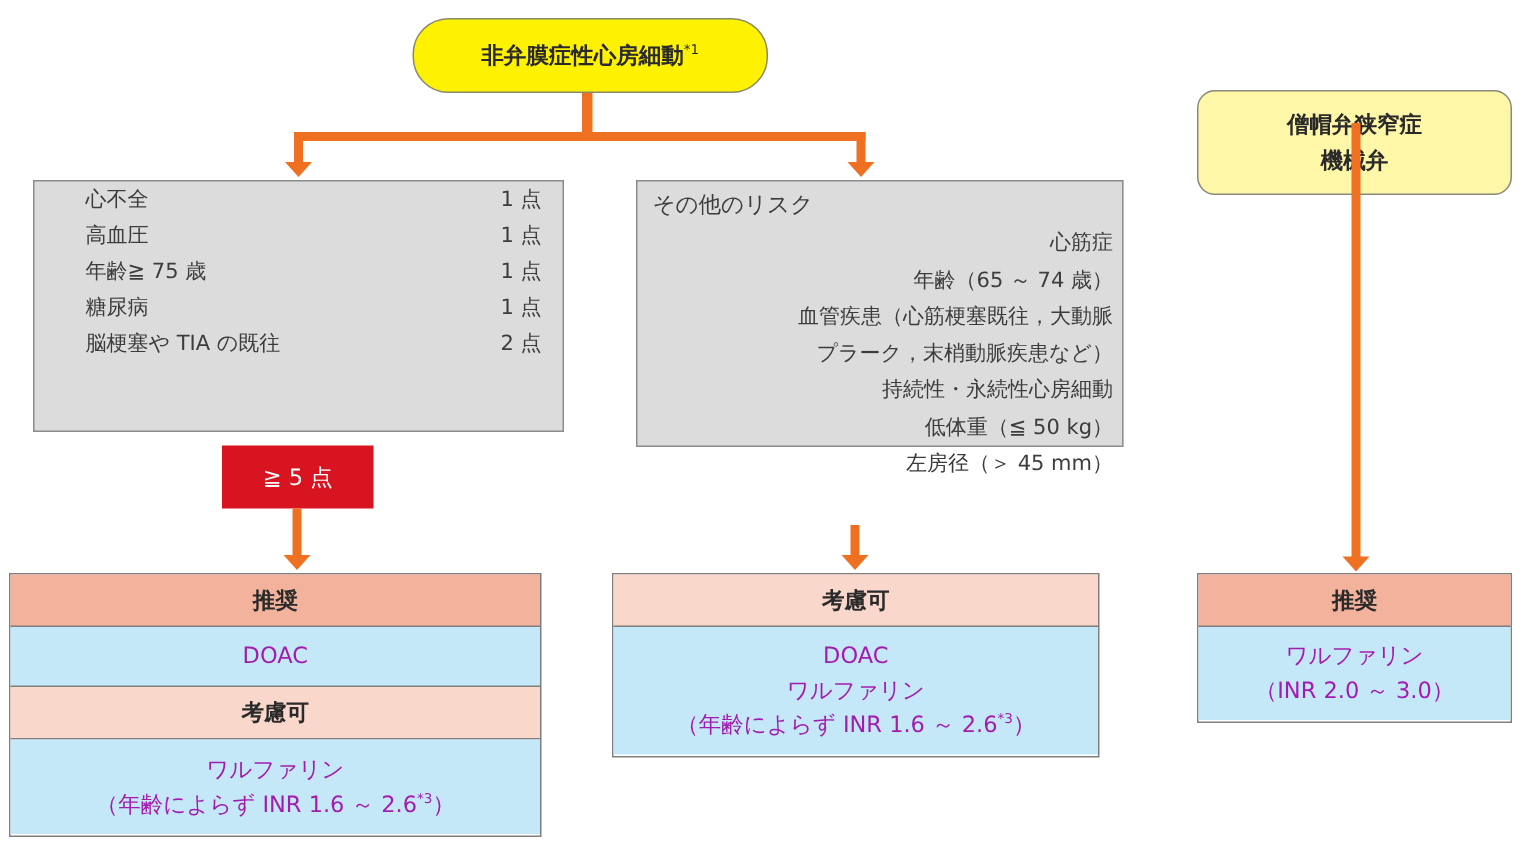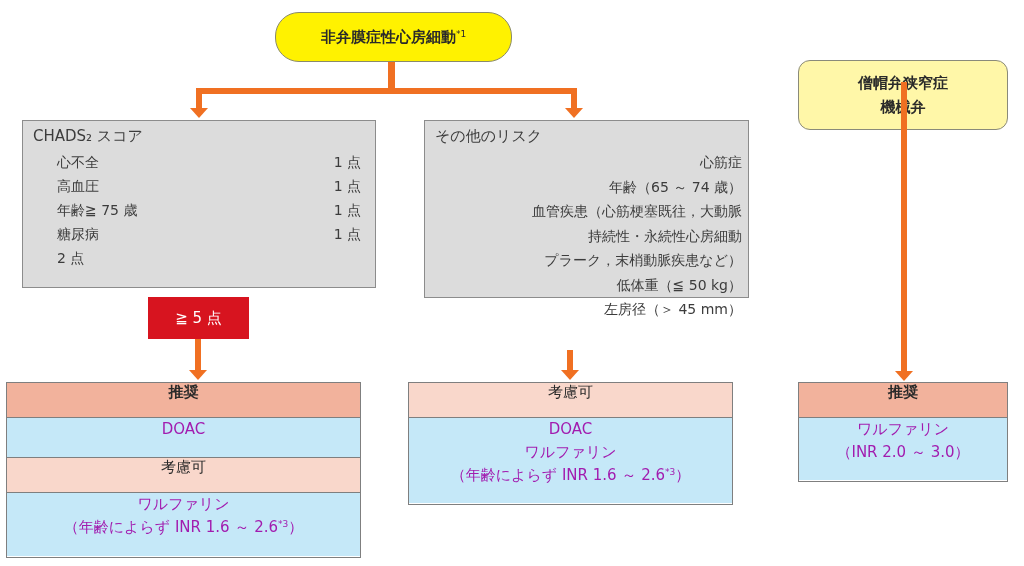--- a/index.html
+++ b/index.html
@@ -13,25 +13,25 @@
                  display:flex; flex-direction:column; align-items:center; justify-content:center;
                  font-weight:bold; font-size:15px; color:#2a2a2a; line-height:24px; }
   sup { font-size:9px; vertical-align:top; position:relative; top:-3px; font-weight:normal; }
   .gray-box { background:#dcdcdc; border:1.5px solid #8c8c8c; font-size:14px; color:#3c3c3c; }
   .gray-box .title { font-size:15px; margin:6px 0 4px 10px; }
   .score-row { display:flex; justify-content:space-between; padding:0 14px 0 34px; line-height:24px;text-align:right; }
   .risk-item { padding-left:42px; line-height:24.5px; padding-right:6px;text-align:right; }
   .badge-red { background:#d7141f; color:#ffffff; font-size:15px; display:flex;
                align-items:center; justify-content:center; }
   .stack { border:1.5px solid #7f7f7f; }
-  .row { display:flex; flex-direction:column; align-items:center; 
+  .row { display:flex; flex-direction:column; align-items:center; justify-content:center;
          border-bottom:1.5px solid #7f7f7f; box-sizing:border-box; text-align:center; }
   .row:last-child { border-bottom:none; }
   .hdr-strong { background:#f2b29c; font-weight:bold; font-size:15px; color:#2a2a2a; }
-  .hdr-light { background:#f9d7cb; font-weight:normal; font-size:15px; color:#2a2a2a; }
+  .hdr-light { background:#f9d7cb; font-weight:bold; font-size:15px; color:#2a2a2a; }
   .body-blue { background:#c5e8f8; font-size:15px; color:#a21caf; line-height:23px; }
   .line { position:absolute; background:#f07022; }
   .arrowhead { position:absolute; width:0; height:0;
                border-left:9px solid transparent; border-right:9px solid transparent;
                border-top:10px solid #f07022; }
 </style>
 </head>
 <body>
 
 <div class="abs node-yellow" style="left:275px; top:12px; width:237px; height:50px;">
@@ -48,49 +48,49 @@
 <div class="line" style="left:196px; top:88px; width:381px; height:6px;"></div>
 <div class="line" style="left:196px; top:88px; width:6px; height:22px;"></div>
 <div class="arrowhead" style="left:190px; top:108px;"></div>
 <div class="line" style="left:571px; top:88px; width:6px; height:22px;"></div>
 <div class="arrowhead" style="left:565px; top:108px;"></div>
 
 <div class="line" style="left:901px; top:82px; width:6px; height:290px;"></div>
 <div class="arrowhead" style="left:895px; top:371px;"></div>
 
 <div class="abs gray-box" style="left:22px; top:120px; width:354px; height:168px;">
-  <div class="title">CHADS₂ スコア</div>
   <div class="score-row">
     <span>心不全</span>
     <span>1 点</span>
   </div>
   <div class="score-row">
     <span>高血圧</span>
     <span>1 点</span>
   </div>
   <div class="score-row">
     <span>年齢≧ 75 歳</span>
     <span>1 点</span>
   </div>
   <div class="score-row">
     <span>糖尿病</span>
     <span>1 点</span>
   </div>
   <div class="score-row">
+    <span>脳梗塞や TIA の既往</span>
     <span>2 点</span>
   </div>
 </div>
 
 <div class="abs gray-box" style="left:424px; top:120px; width:325px; height:178px;">
   <div class="title">その他のリスク</div>
   <div class="risk-item">心筋症</div>
   <div class="risk-item">年齢（65 ～ 74 歳）</div>
   <div class="risk-item">血管疾患（心筋梗塞既往，大動脈</div>
+  <div class="risk-item">プラーク，末梢動脈疾患など）</div>
   <div class="risk-item">持続性・永続性心房細動</div>
-  <div class="risk-item">プラーク，末梢動脈疾患など）</div>
   <div class="risk-item">低体重（≦ 50 kg）</div>
   <div class="risk-item">左房径（＞ 45 mm）</div>
 </div>
 
 <div class="abs badge-red" style="left:148px; top:297px; width:101px; height:42px;">
   <span>≧ 5 点</span>
 </div>
 <div class="line" style="left:195px; top:339px; width:6px; height:32px;"></div>
 <div class="arrowhead" style="left:189px; top:370px;"></div>
 

